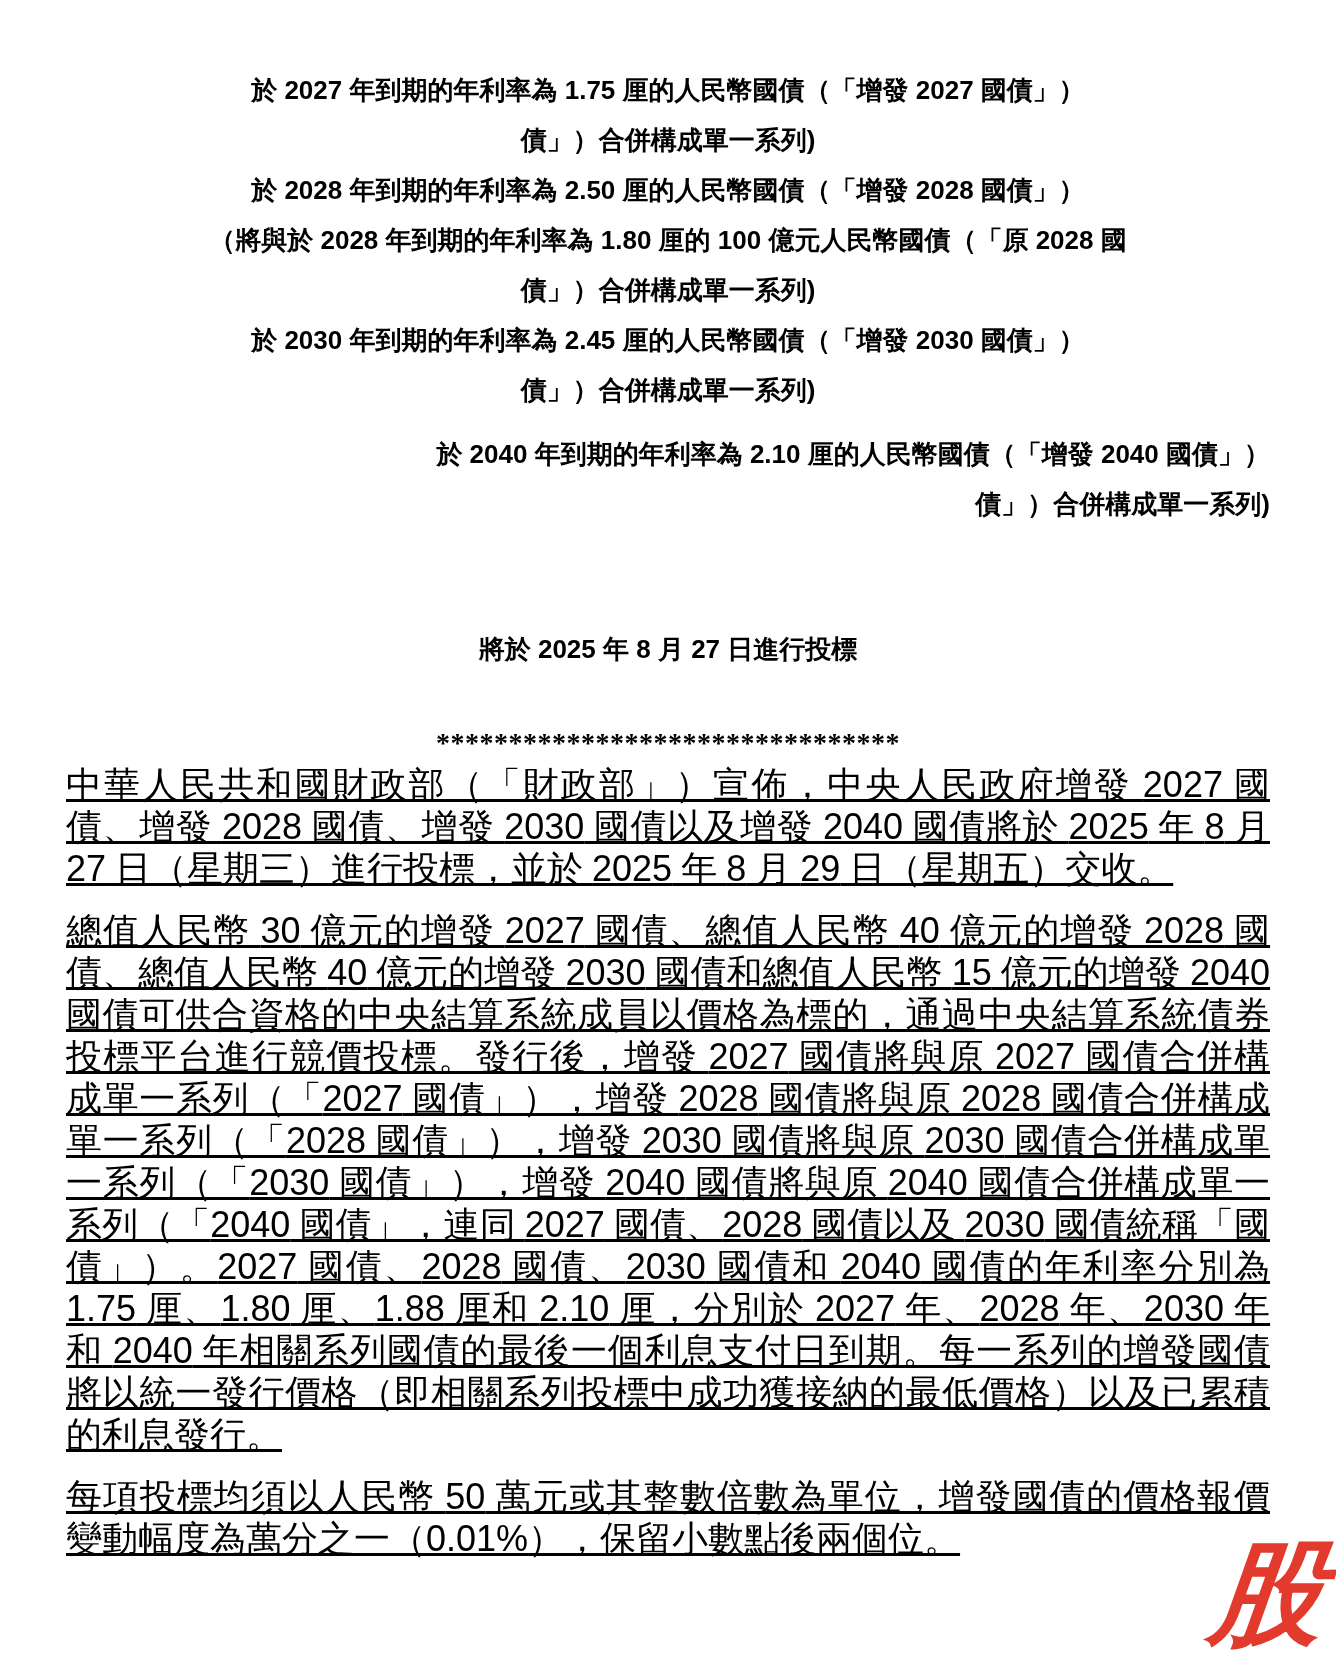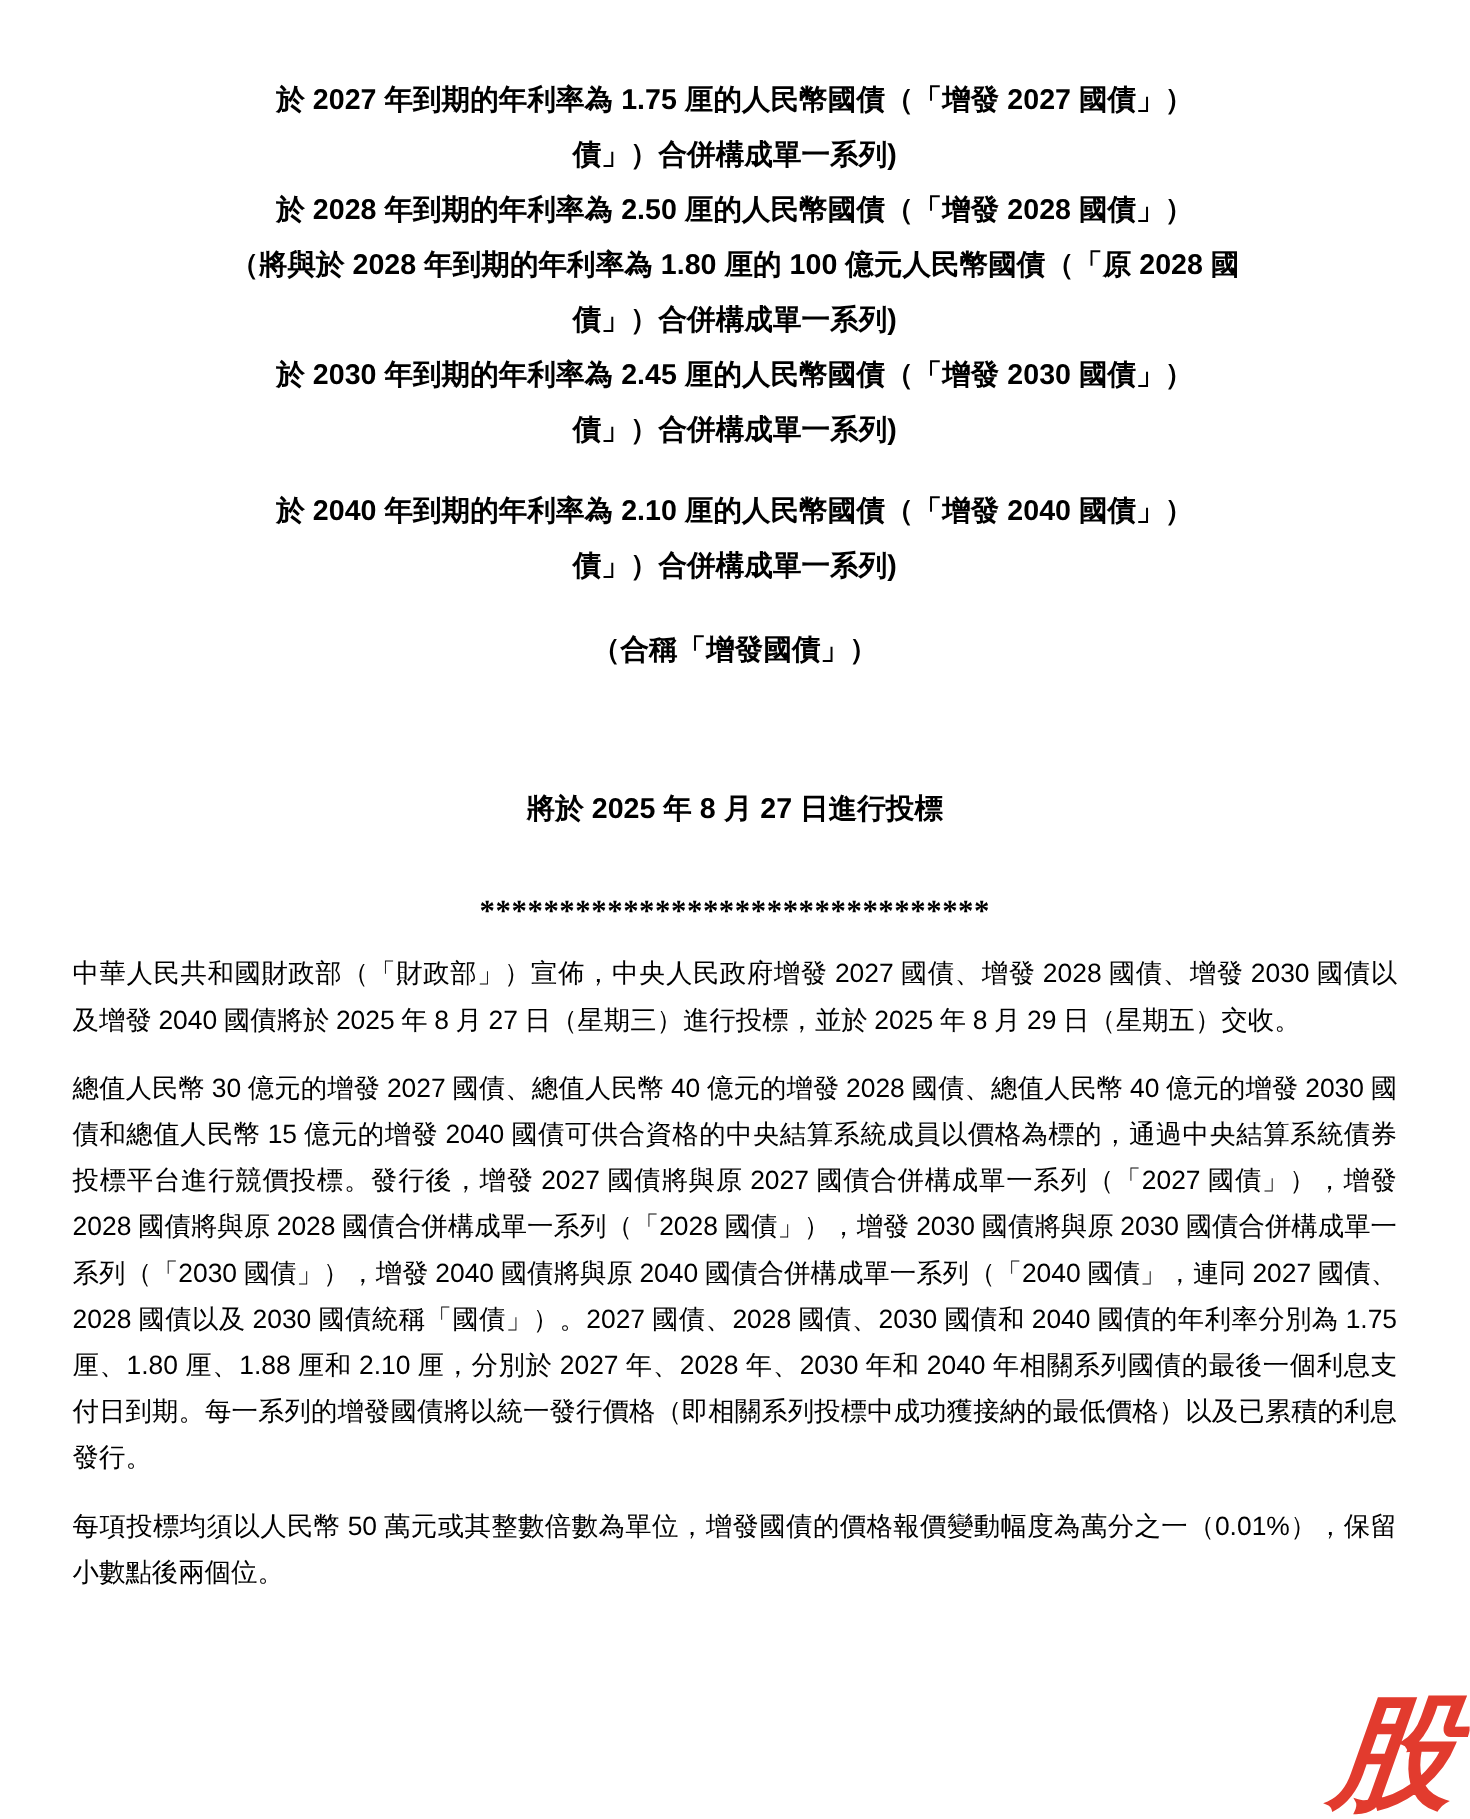--- a/index.html
+++ b/index.html
@@ -18,41 +18,42 @@
     box-sizing: border-box;
   }
   
   .headings {
     font-family: "Liberation Sans", "DejaVu Sans", sans-serif;
     font-weight: 700;
     font-size: 26px;
     line-height: 50px;
     text-align: center;
   }
-  .bond-group--gap { margin-top: 24px; }
+  .bond-group--gap { margin-top: 14px; text-align: right; }
   .collective-line { margin-top: 26px; }
   .tender-line { margin-top: 95px; }
   
   .separator-line {
     margin-top: 48px;
     font-family: "Liberation Serif", "DejaVu Serif", serif;
     font-weight: 700;
     font-size: 28px;
     line-height: 42px;
     text-align: center;
     letter-spacing: 0.5px;
   }
   
   .body-copy {
-    margin-top: 15px;
+    margin-top: 0;
     font-family: "Liberation Serif", "DejaVu Serif", serif;
-    font-size: 24px;
+    font-size: 36px;
     line-height: 42px;
     text-align: justify;
     text-justify: inter-ideograph;
+    text-decoration: underline;
   }
   .body-copy p { margin: 0; }
   .body-copy p + p { margin-top: 20px; }
   
   .ascii { font-family: "Liberation Sans", "DejaVu Sans", sans-serif; }
   
   .watermark {
     position: absolute;
     left: 1212px;
     top: 1538px;
@@ -86,21 +87,20 @@
     <div class="bond-group">
       <div class="h-line">於 2030 年到期的年利率為 2.45 厘的人民幣國債（「增發 2030 國債」）</div>
       <div class="h-line">債」）合併構成單一系列)</div>
     </div>
 
     <div class="bond-group bond-group--gap">
       <div class="h-line">於 2040 年到期的年利率為 2.10 厘的人民幣國債（「增發 2040 國債」）</div>
       <div class="h-line">債」）合併構成單一系列)</div>
     </div>
 
-    <div class="h-line collective-line">（合稱「增發國債」）</div>
 
     <div class="h-line tender-line">將於 2025 年 8 月 27 日進行投標</div>
 
   </div>
 
   <div class="separator-line">********************************</div>
 
   <div class="body-copy">
     <p>中華人民共和國財政部（「財政部」）宣佈，中央人民政府增發 <span class="ascii">2027</span> 國債、增發 <span class="ascii">2028</span> 國債、增發 <span class="ascii">2030</span> 國債以及增發 <span class="ascii">2040</span> 國債將於 <span class="ascii">2025</span> 年 <span class="ascii">8</span> 月 <span class="ascii">27</span> 日（星期三）進行投標，並於 <span class="ascii">2025</span> 年 <span class="ascii">8</span> 月 <span class="ascii">29</span> 日（星期五）交收。</p>
     <p>總值人民幣 <span class="ascii">30</span> 億元的增發 <span class="ascii">2027</span> 國債、總值人民幣 <span class="ascii">40</span> 億元的增發 <span class="ascii">2028</span> 國債、總值人民幣 <span class="ascii">40</span> 億元的增發 <span class="ascii">2030</span> 國債和總值人民幣 <span class="ascii">15</span> 億元的增發 <span class="ascii">2040</span> 國債可供合資格的中央結算系統成員以價格為標的，通過中央結算系統債券投標平台進行競價投標。發行後，增發 <span class="ascii">2027</span> 國債將與原 <span class="ascii">2027</span> 國債合併構成單一系列（「<span class="ascii">2027</span> 國債」），增發 <span class="ascii">2028</span> 國債將與原 <span class="ascii">2028</span> 國債合併構成單一系列（「<span class="ascii">2028</span> 國債」），增發 <span class="ascii">2030</span> 國債將與原 <span class="ascii">2030</span> 國債合併構成單一系列（「<span class="ascii">2030</span> 國債」），增發 <span class="ascii">2040</span> 國債將與原 <span class="ascii">2040</span> 國債合併構成單一系列（「<span class="ascii">2040</span> 國債」，連同 <span class="ascii">2027</span> 國債、<span class="ascii">2028</span> 國債以及 <span class="ascii">2030</span> 國債統稱「國債」）。<span class="ascii">2027</span> 國債、<span class="ascii">2028</span> 國債、<span class="ascii">2030</span> 國債和 <span class="ascii">2040</span> 國債的年利率分別為 <span class="ascii">1.75</span> 厘、<span class="ascii">1.80</span> 厘、<span class="ascii">1.88</span> 厘和 <span class="ascii">2.10</span> 厘，分別於 <span class="ascii">2027</span> 年、<span class="ascii">2028</span> 年、<span class="ascii">2030</span> 年和 <span class="ascii">2040</span> 年相關系列國債的最後一個利息支付日到期。每一系列的增發國債將以統一發行價格（即相關系列投標中成功獲接納的最低價格）以及已累積的利息發行。</p>

